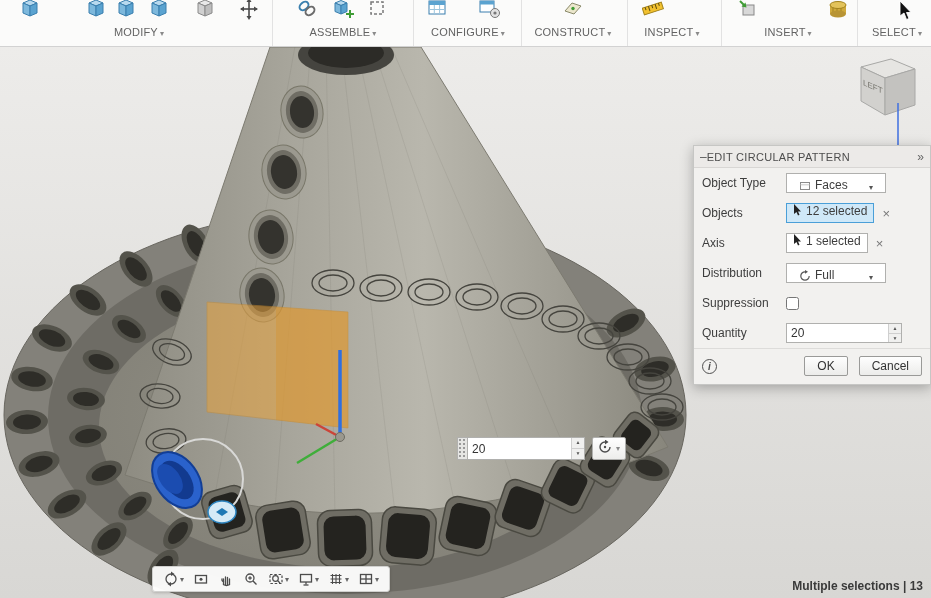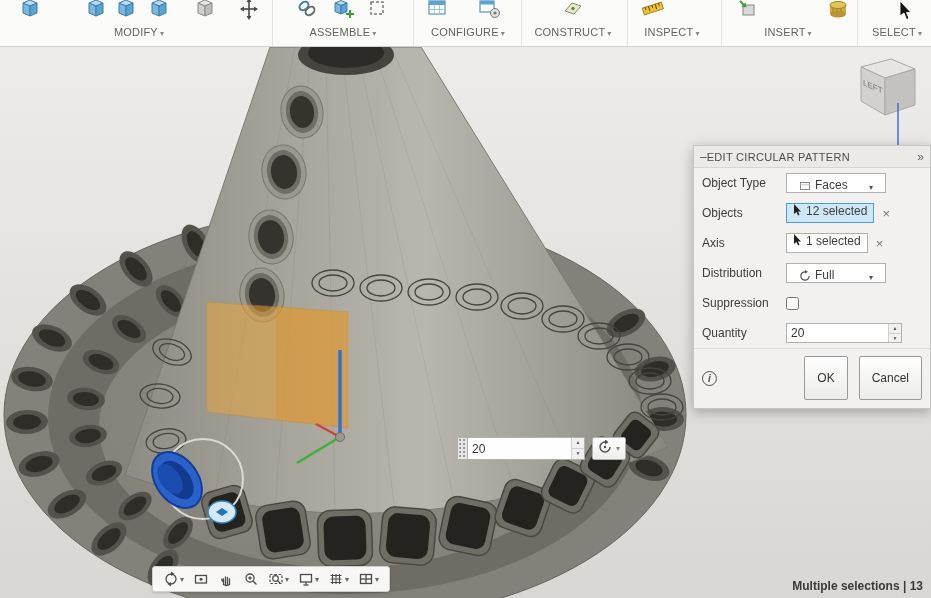--- a/index.html
+++ b/index.html
@@ -49,21 +49,21 @@
                 font-family:"Liberation Sans", sans-serif; color:#333; background:transparent; }
   .spin-btns { width:13px; display:flex; flex-direction:column; border-left:1px solid #cfcfcf; }
   .spin-btn { flex:1; font-size:5px; line-height:8px; text-align:center; color:#555;
               background:#f0f0ef; cursor:pointer; }
   .spin-btn:first-child { border-bottom:1px solid #cfcfcf; }
   .dlg-footer { display:flex; align-items:center; padding:7px 8px 8px; border-top:1px solid #dddcda; }
   .info-ico { width:15px; height:15px; border:1.6px solid #4f4f4f; border-radius:50%;
               display:flex; align-items:center; justify-content:center; font-size:10px;
               font-weight:bold; font-style:italic; color:#4f4f4f; cursor:pointer; }
   .btn { font-family:"Liberation Sans", sans-serif; font-size:12px; color:#333;
-         padding:14px 12px; background:linear-gradient(#fefefe,#ececea); border:1px solid #9a9a98;
+         padding:2px 12px; background:linear-gradient(#fefefe,#ececea); border:1px solid #9a9a98;
          border-radius:2px; cursor:pointer; }
   .btn.ok { margin-left:auto; }
   .btn.cancel { margin-left:11px; }
 
   
   .qty-overlay { position:absolute; left:457px; top:390px; display:flex; align-items:center; z-index:10; }
   .qov-grip { width:10px; height:23px; background:#e6e6e4; border:1px solid #b0b0ae; border-right:none;
               background-image:radial-gradient(#9a9a9a 1px, transparent 1.1px); background-size:4px 4px; }
   .qov-box { display:flex; width:118px; height:23px; background:#fff; border:1px solid #b0b0ae; }
   .qov-btn { margin-left:7px; width:34px; height:23px; background:linear-gradient(#fff,#ededeb);

